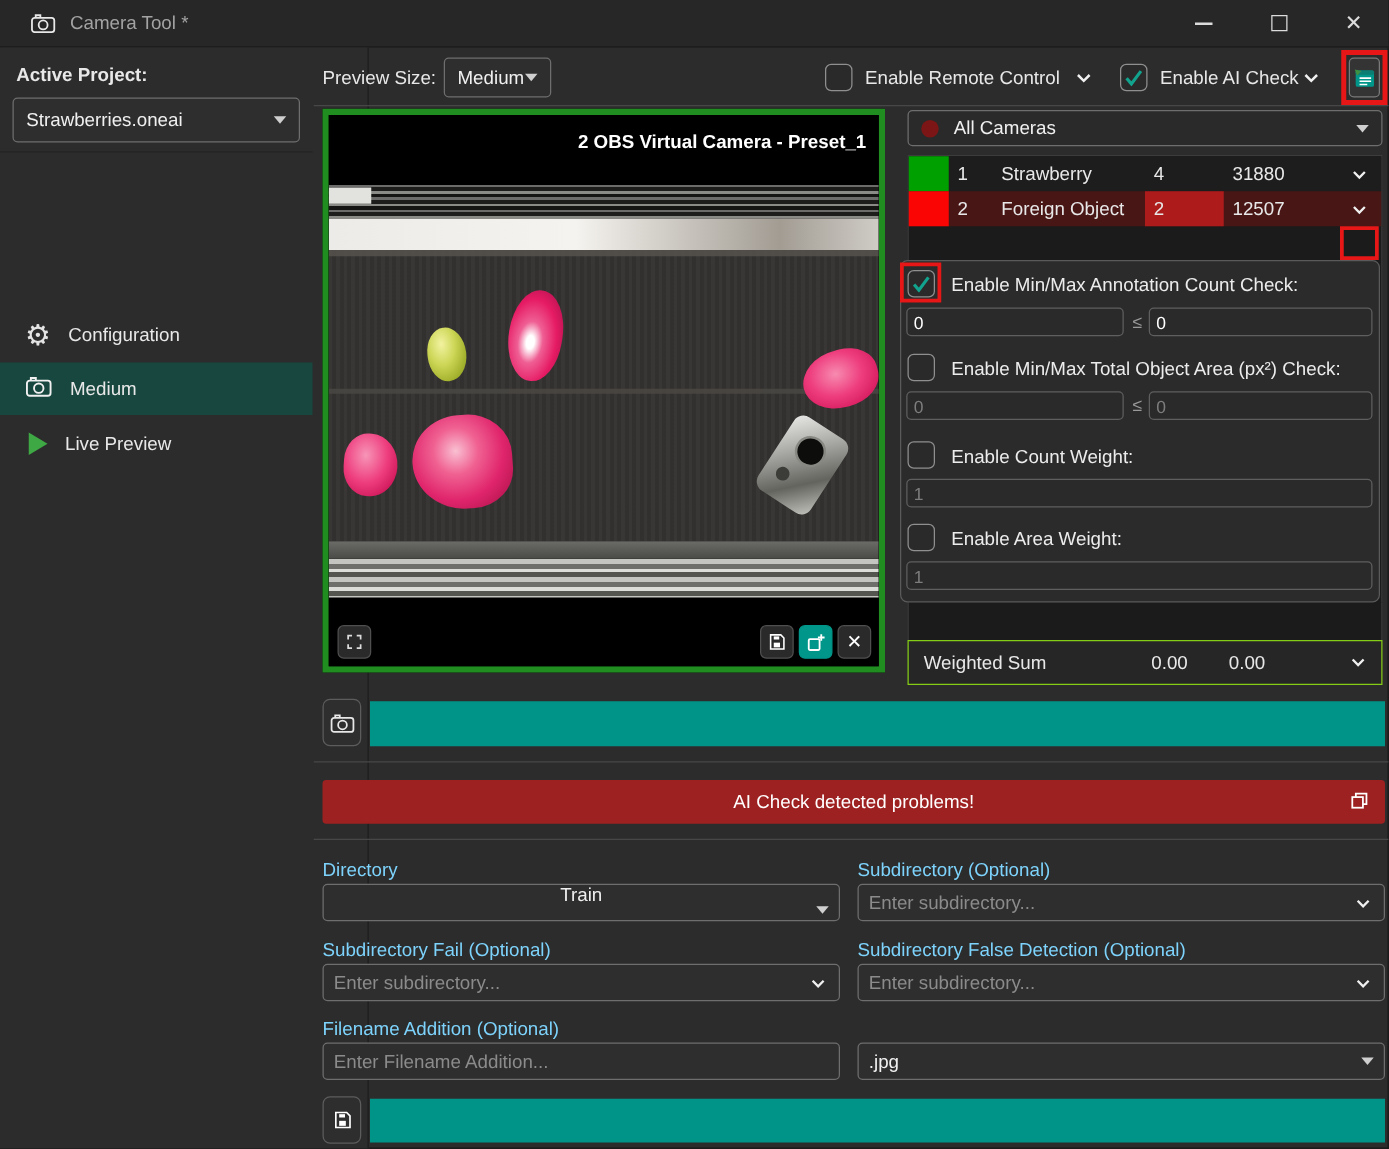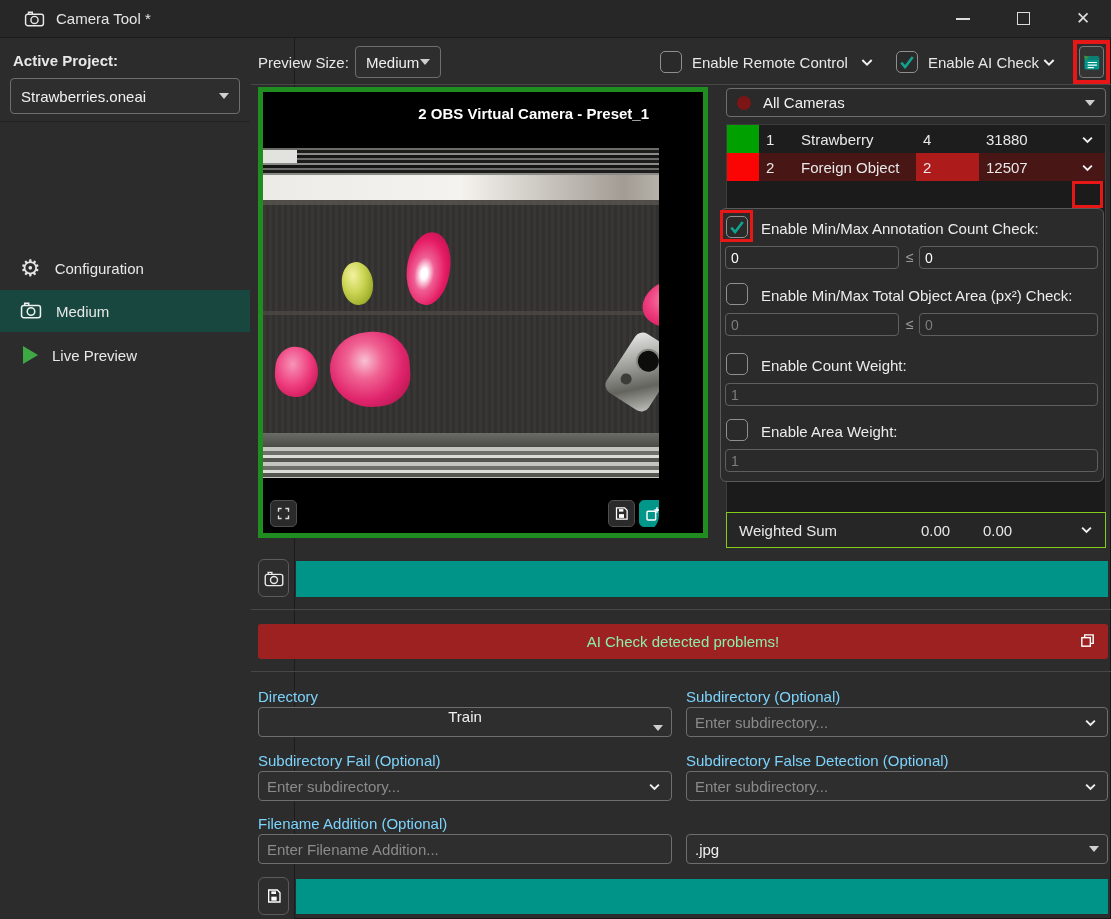--- a/index.html
+++ b/index.html
@@ -7,21 +7,21 @@
   #app {
     position: relative; width: 1111px; height: 919px;
     background:#2c2c2c; color:#e8e8e8;
     font-family:"Liberation Sans", sans-serif; font-size:15px;
     overflow:hidden; box-shadow: inset 0 0 0 1px #161616;
   }
   .abs { position:absolute; }
 
   
   .titlebar { left:0; top:0; width:1111px; height:38px; background:#272727; border-bottom:1px solid #1b1b1b; }
-  .titlebar .ttl { position:absolute; left:56px; top:10px; font-size:15px; color:#e5e5e5; }
+  .titlebar .ttl { position:absolute; left:56px; top:10px; font-size:15px; color:#a3a3a3; }
   .cam-ic { display:inline-block; }
   .winbtn { position:absolute; top:0; width:46px; height:37px; display:flex; align-items:center; justify-content:center; color:#e8e8e8; }
   .wb-min { left:940px; } .wb-max { left:1000px; } .wb-close { left:1060px; }
   .dash { width:14px; height:2px; background:#dcdcdc; }
   .sq { width:13px; height:13px; border:1.5px solid #dcdcdc; }
   .xg { font-size:17px; color:#dcdcdc; line-height:1; }
 
   
   .sidebar { left:0; top:38px; width:295px; height:881px; background:#2c2c2c; border-right:1px solid #1c1c1c; }
   .ap-label { position:absolute; left:13px; top:14px; font-weight:bold; }
@@ -42,21 +42,21 @@
   .tb-label { position:absolute; top:54px; }
   .ps-combo { position:absolute; left:355px; top:46px; width:86px; height:32px; }
   .checkbox { width:22px; height:22px; border:1px solid #8f8f8f; border-radius:5px; background:#2a2a2a; display:flex; align-items:center; justify-content:center; }
   .hdiv { height:1px; background:#474747; }
   .annot { position:absolute; border:4px solid #e81717; z-index:30; pointer-events:none; }
   .annot3 { position:absolute; border:3px solid #e81717; z-index:30; pointer-events:none; }
   .tool-btn { position:absolute; left:1079px; top:46px; width:25px; height:32px; background:#343434; border:1px solid #7a7a7a; border-radius:4px; display:flex; align-items:center; justify-content:center; }
 
   
   .preview { left:258px; top:87px; width:450px; height:451px; border:5px solid #1f8d1f; background:#000; }
-  .scene { position:relative; width:396px; height:441px; overflow:hidden; background:#000;border-radius:18px; }
+  .scene { position:relative; width:440px; height:441px; overflow:hidden; background:#000; }
   .cam-title { position:absolute; top:13px; right:10px; font-weight:600; color:#fff; z-index:5; }
   .rail-top { position:absolute; left:0; top:56px; width:440px; height:27px;
     background:repeating-linear-gradient(180deg,#6c6c6a 0 2px,#1d1d1c 2px 5px,#8a8a86 5px 7px,#151514 7px 10px); }
   .rail-blob { position:absolute; left:0; top:58px; width:34px; height:13px; background:#e2e2de; }
   .white-strip { position:absolute; left:0; top:83px; width:440px; height:25px;
     background:linear-gradient(90deg,#edebe7 0%,#f5f3ef 45%,#a29c93 82%,#cfccc6 100%); }
   .belt { position:absolute; left:0; top:108px; width:440px; height:233px; background:#343230;
     background-image:repeating-linear-gradient(90deg, rgba(255,255,255,0.025) 0 3px, rgba(0,0,0,0.03) 3px 6px); }
   .belt-edge { position:absolute; left:0; top:108px; width:440px; height:5px; background:#57544f; opacity:.8; }
   .belt-seam { position:absolute; left:0; top:219px; width:440px; height:4px; background:#4b4844; opacity:.85; filter:blur(.5px); }
@@ -83,21 +83,21 @@
   .pvb-save { left:345px; top:408px; }
   .pvb-add { left:376px; top:408px; background:#00968a; border-color:#00968a; }
   .pvb-close { left:407px; top:408px; }
   .pvx { color:#fff; font-size:15px; line-height:1; }
 
   
   .sq-btn { position:absolute; width:31px; height:38px; background:#2e2e2e; border:1px solid #5c5c5c; border-radius:6px; display:flex; align-items:center; justify-content:center; }
   .teal-bar { position:absolute; height:36px; background:#009488; }
 
   
-  .banner { left:258px; top:624px; width:850px; height:35px; background:#9e2121; border-radius:3px; display:flex; align-items:center; justify-content:center; color:#86efac; }
+  .banner { left:258px; top:624px; width:850px; height:35px; background:#9e2121; border-radius:3px; display:flex; align-items:center; justify-content:center; color:#ffffff; }
   .banner-pop { position:absolute; right:12px; top:8px; }
 
   
   .f-label { position:absolute; color:#7dd3fc; }
   .field { position:absolute; height:30px; border:1px solid #6e6e6e; border-radius:4px; background:#2e2e2e; display:flex; align-items:center; padding:0 8px; }
   .field input { flex:1; background:transparent; border:none; outline:none; color:#f0f0f0; font-family:"Liberation Sans",sans-serif; font-size:15px; }
   .field input::placeholder { color:#8b8b8b; }
   .plain-val { color:#f0f0f0; }
 
   

